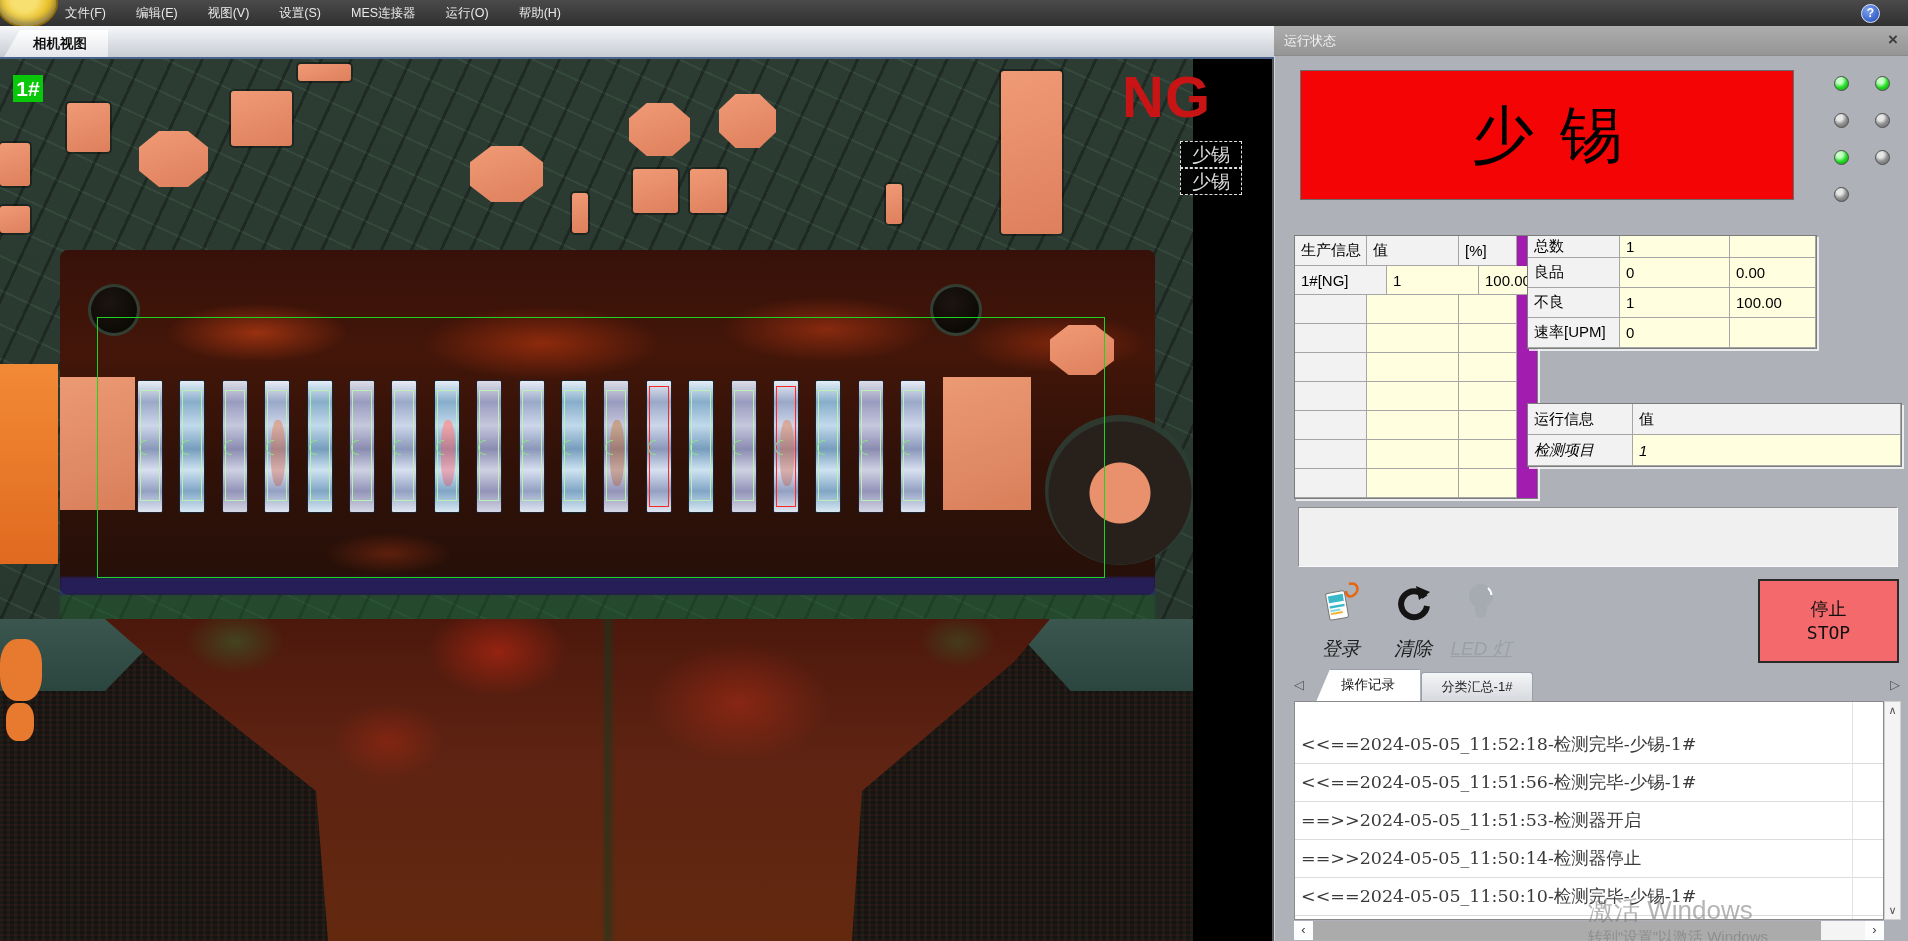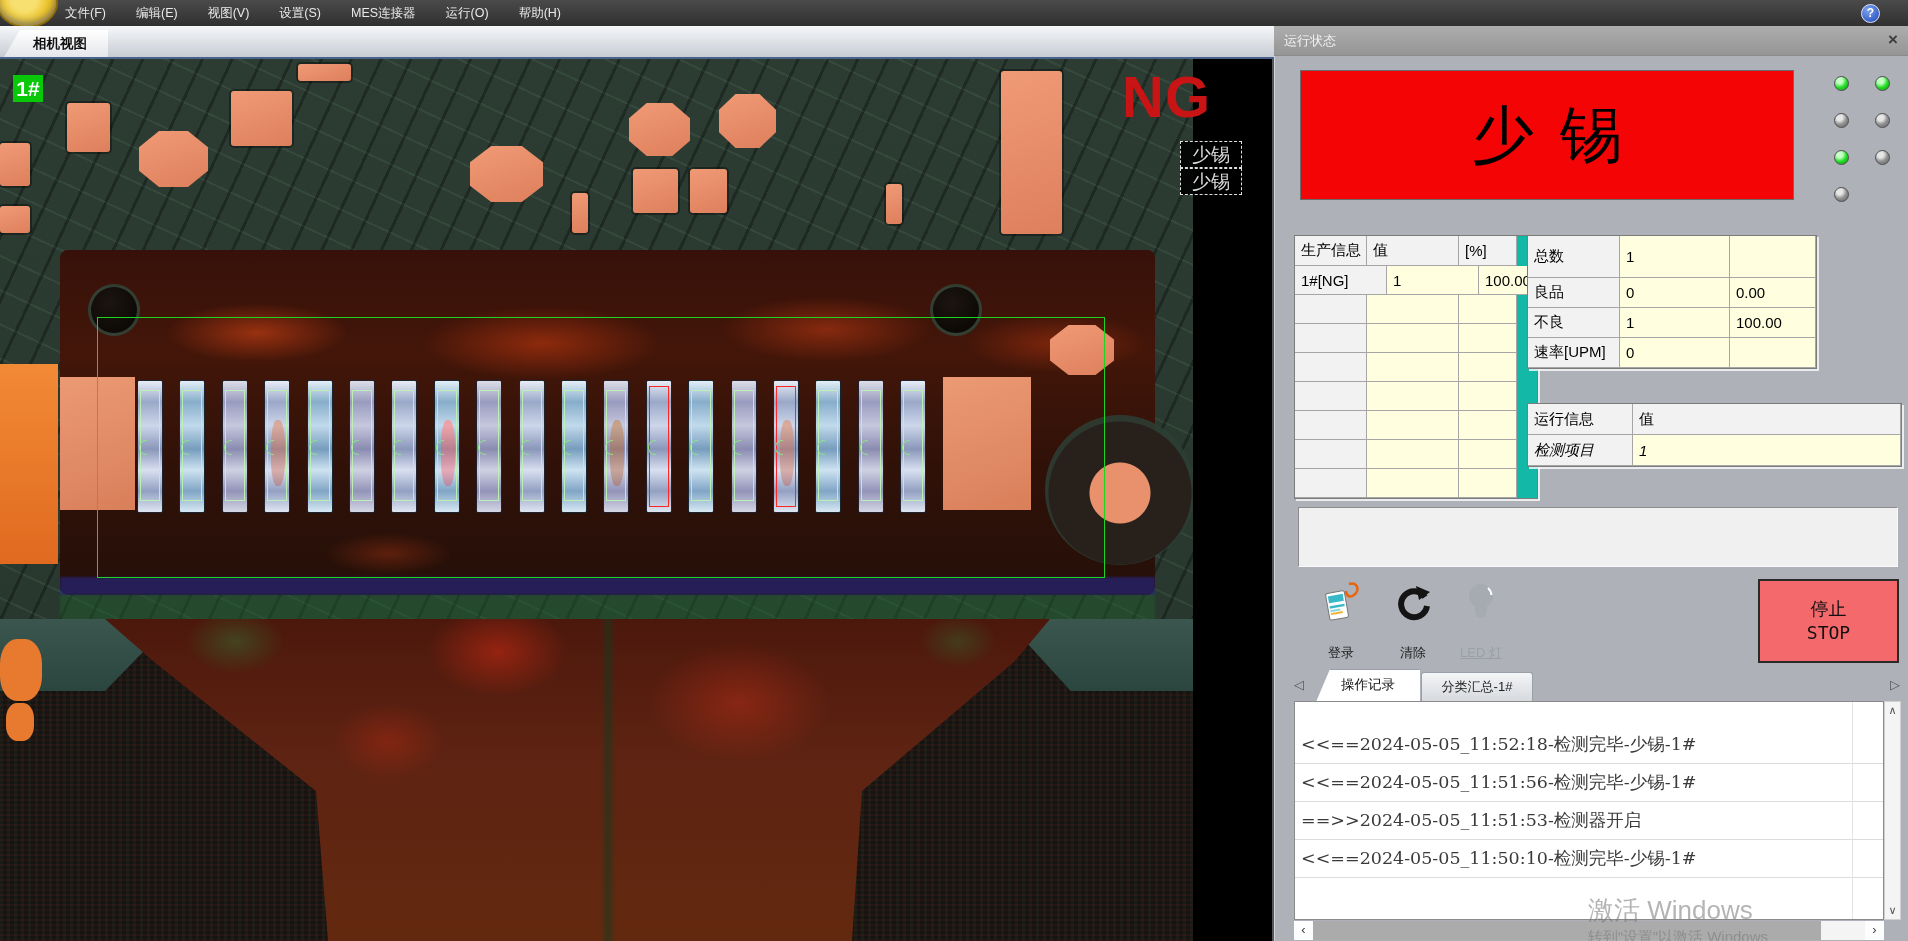--- a/index.html
+++ b/index.html
@@ -96,33 +96,33 @@
        border-bottom:1px solid #8a8a8a;}
   #panel-title{position:absolute;left:10px;top:6px;color:#f2f2f2;font-size:13px;}
   #panel-close{position:absolute;right:10px;top:4px;color:#3c3c3c;font-size:17px;font-weight:bold;}
   #alarm-banner{left:1300px;top:70px;width:492px;height:128px;background:#f40404;border:1px solid #6a6a6a;
        display:flex;align-items:center;justify-content:center;
        font-family:"DejaVu Serif",serif;font-size:62px;color:#000;letter-spacing:26px;text-indent:26px;}
   .ind{position:absolute;width:15px;height:15px;border-radius:50%;border:1px solid #4e4e4e;box-sizing:border-box;}
   .ind.on{background:radial-gradient(circle at 35% 28%, #c6ffc6 0 3px, #25dd25 55%, #089a08);}
   .ind.off{background:radial-gradient(circle at 35% 28%, #e6e6e6 0 3px, #8f8f8f 55%, #666);}
 
-  .dtable{position:absolute;background:#14b8a6;border:1px solid #7c7c7c;box-shadow:2px 2px 0 rgba(250,250,250,.8);}
+  .dtable{position:absolute;background:#a21caf;border:1px solid #7c7c7c;box-shadow:2px 2px 0 rgba(250,250,250,.8);}
   .trow{display:flex;}
   .tcell{box-sizing:border-box;border-right:1px solid #a6a6a6;border-bottom:1px solid #a6a6a6;
        display:flex;align-items:center;padding-left:6px;font-size:15px;color:#000;overflow:hidden;white-space:nowrap;}
   .tcell.hdr,.tcell.lbl{background:#f2f2f2;}
   .tcell.val{background:#ffffdf;}
 
   #msg-box{left:1298px;top:507px;width:598px;height:58px;background:#f0f0f0;
        border:1px solid;border-color:#8c8c8c #fafafa #fafafa #8c8c8c;}
 
   .toolbtn{position:absolute;top:580px;width:62px;height:82px;display:flex;flex-direction:column;
        align-items:center;justify-content:space-between;}
-  .toolbtn .lbl{font-size:13px;color:#1c1c1c;}
+  .toolbtn .lbl{font-size:19px;color:#1c1c1c;font-style:italic;}
   .toolbtn.disabled .lbl{color:#9ba0a6;text-decoration:underline;}
   #stop-btn{left:1758px;top:579px;width:141px;height:84px;background:#f4696b;border:2px solid #2a2a2a;
        box-sizing:border-box;display:flex;flex-direction:column;align-items:center;justify-content:center;
        font-family:"DejaVu Sans Mono",monospace;font-size:18px;color:#101010;line-height:1.35;}
 
   #log-tabstrip{left:1290px;top:669px;width:614px;height:32px;}
   .tab-arrow{position:absolute;top:8px;font-size:13px;color:#555;}
   #log-tab-active{position:absolute;left:26px;top:0;width:104px;height:32px;background:#fff;
        clip-path:polygon(14px 0,100% 0,100% 100%,0 100%);border-top:1px solid #9aa0a8;
        font-size:13.5px;color:#111;text-align:center;line-height:30px;}
@@ -365,21 +365,21 @@
         <div class="tcell val" style="width: 92px;"></div>
         <div class="tcell val" style="width: 58px;"></div>
       </div>
       <div class="trow" style="height: 29px;">
         <div class="tcell lbl" style="width: 72px;"></div>
         <div class="tcell val" style="width: 92px;"></div>
         <div class="tcell val" style="width: 58px;"></div>
       </div>
     </div>
   <div id="stats-table" class="dtable" style="left:1527px;top:235px;">
-      <div class="trow" style="height: 42px;">
+      <div class="trow" style="height: 22px;">
         <div class="tcell lbl" style="width: 92px;">总数</div>
         <div class="tcell val" style="width: 110px;">1</div>
         <div class="tcell val" style="width: 86px;"></div>
       </div>
       <div class="trow" style="height: 30px;">
         <div class="tcell lbl" style="width: 92px;">良品</div>
         <div class="tcell val" style="width: 110px;">0</div>
         <div class="tcell val" style="width: 86px;">0.00</div>
       </div>
       <div class="trow" style="height: 30px;">
@@ -449,20 +449,21 @@
     <span class="tab-arrow" style="left:4px;">◁</span>
     <div id="log-tab-active">操作记录</div>
     <div id="log-tab-inactive">分类汇总-1#</div>
     <span class="tab-arrow" style="right:4px;">▷</span>
   </div>
 
   <div id="log-list" class="abs">
       <div class="log-row">&lt;&lt;==2024-05-05_11:52:18-检测完毕-少锡-1#</div>
       <div class="log-row">&lt;&lt;==2024-05-05_11:51:56-检测完毕-少锡-1#</div>
       <div class="log-row">==&gt;&gt;2024-05-05_11:51:53-检测器开启</div>
+      <div class="log-row">==&gt;&gt;2024-05-05_11:50:14-检测器停止</div>
       <div class="log-row">&lt;&lt;==2024-05-05_11:50:10-检测完毕-少锡-1#</div>
     </div>
   <div id="log-divider" class="abs"></div>
   <div id="vscroll" class="abs">
     <span class="scr-glyph" style="top:2px;">∧</span>
     <span class="scr-glyph" style="bottom:2px;">∨</span>
   </div>
   <div id="hscroll" class="abs">
     <div class="hscr-btn" style="left:0;">‹</div>
     <div id="hthumb"></div>

